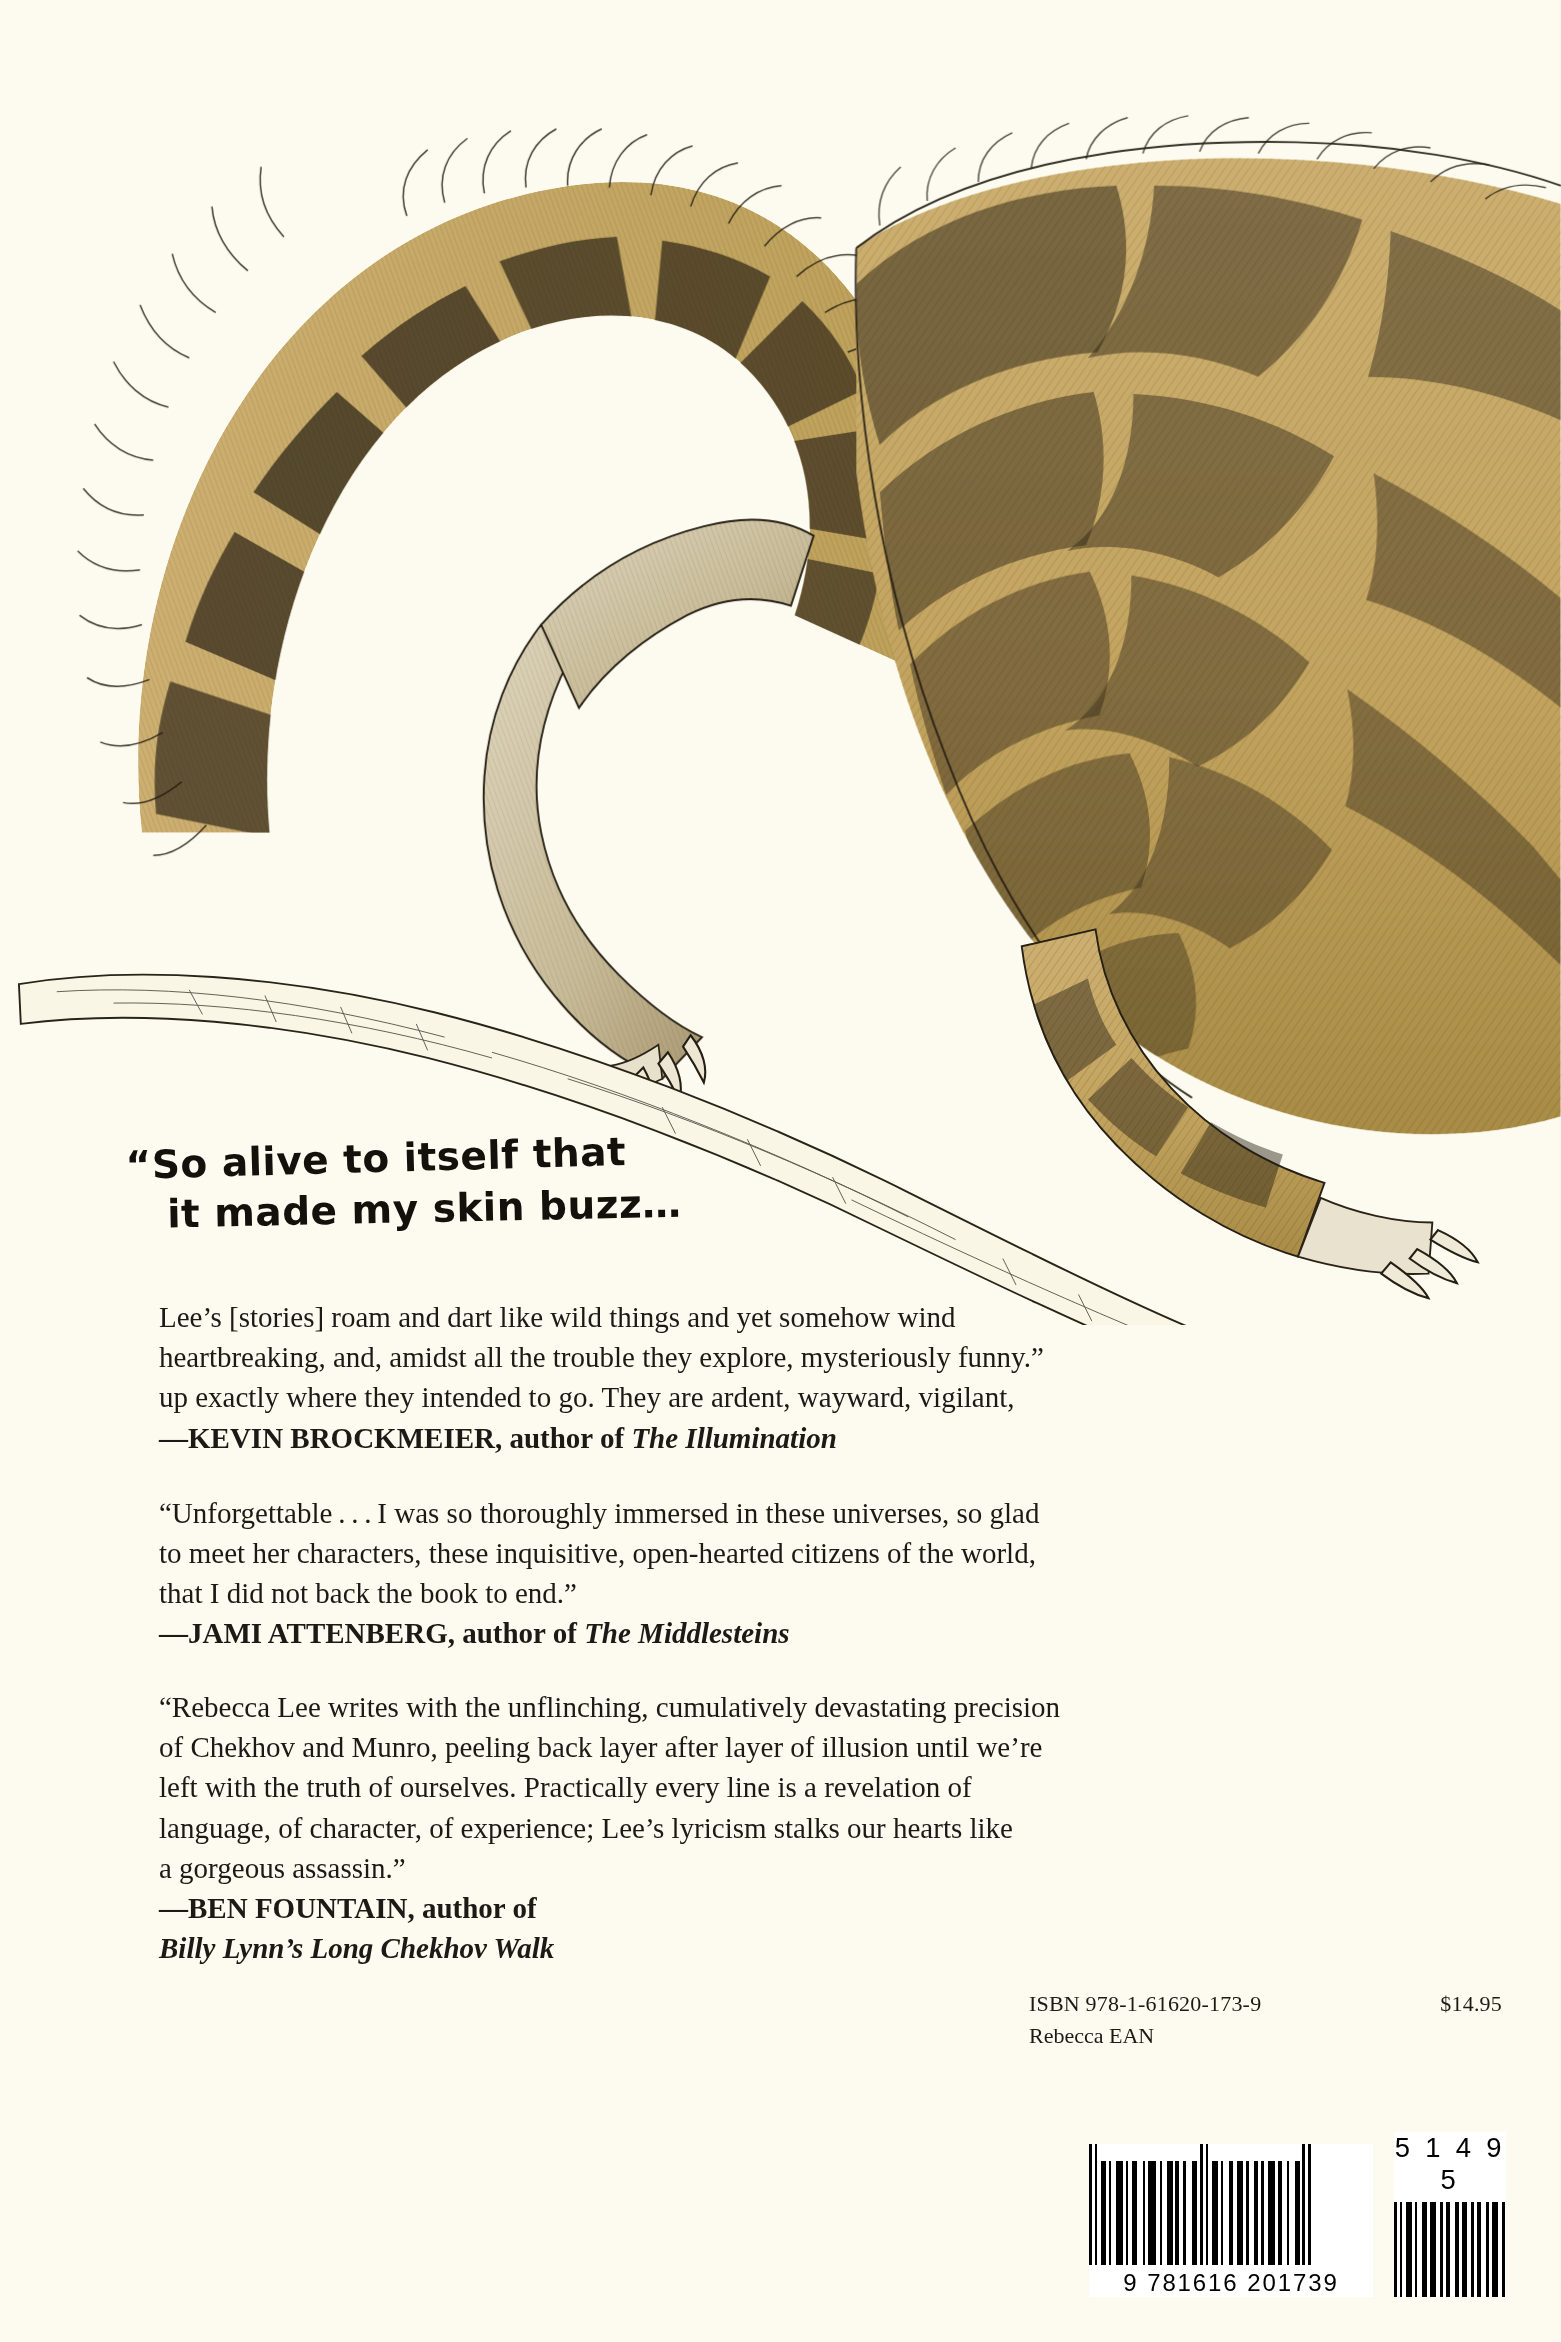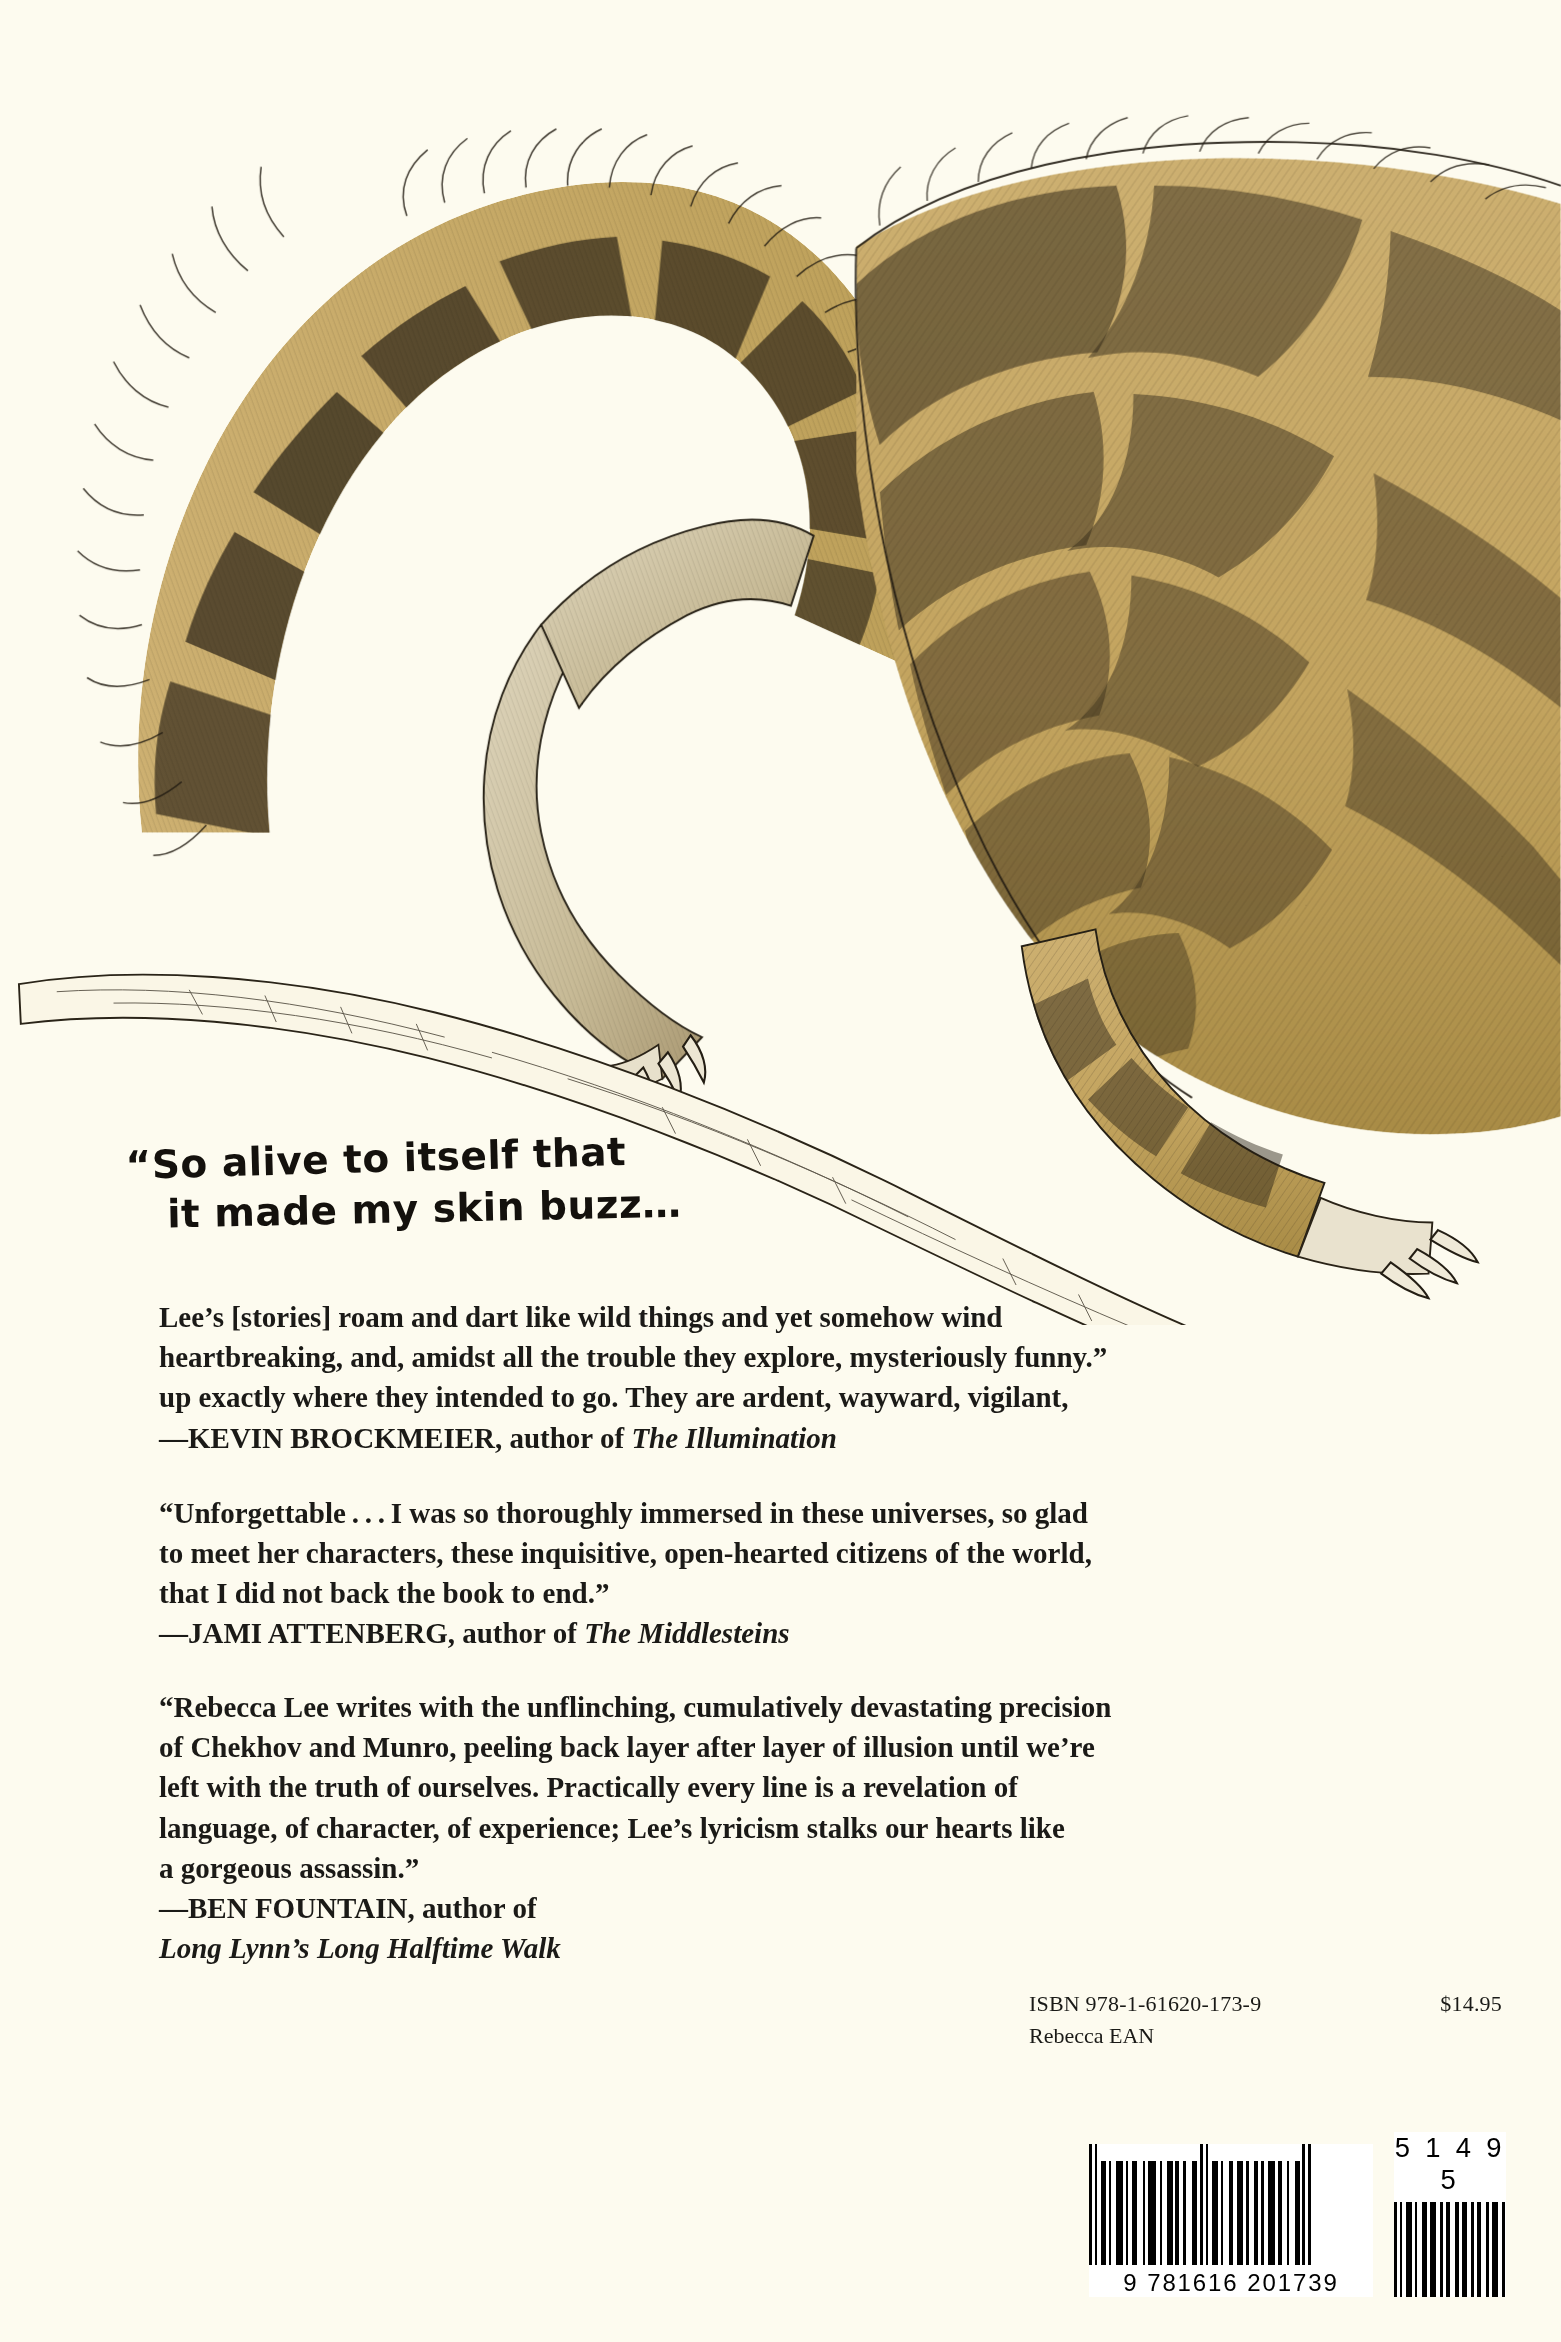--- a/index.html
+++ b/index.html
@@ -73,21 +73,20 @@
     color: #1b1a17;
     text-indent: 0;
   }
   .blurb .body {
     padding-left: 0;
   }
   .blurb .body .hang {
     display: block;
     padding-left: 17px;
     text-indent: -17px;
-    font-weight: bold;
   }
   .attrib {
     margin: 1.9px 0 0 17px;
     font-size: 28px;
     font-weight: 700;
     color: #171612;
     line-height: 1.33;
   }
   .attrib em {
     font-style: italic;
@@ -413,21 +412,21 @@
     <div class="blurb blurb-3">
       <p class="body">
         <span class="hang">“Rebecca Lee writes with the unflinching, cumulatively devastating precision</span>
         <span class="hang">of Chekhov and Munro, peeling back layer after layer of illusion until we’re</span>
         <span class="hang">left with the truth of ourselves. Practically every line is a revelation of</span>
         <span class="hang">language, of character, of experience; Lee’s lyricism stalks our hearts like</span>
         <span class="hang">a gorgeous assassin.”</span>
       </p>
       <p class="attrib">
         <span>—BEN FOUNTAIN, author of</span>
-        <em class="title-line">Long Lynn’s Long Halftime Walk</em>
+        <em class="title-line">Billy Lynn’s Long Chekhov Walk</em>
       </p>
     </div>
 
   </div>
 
   <div class="isbn-block">
     <div class="isbn-row">
       <span>ISBN 978-1-61620-173-9</span>
       <span>$14.95</span>
     </div>

